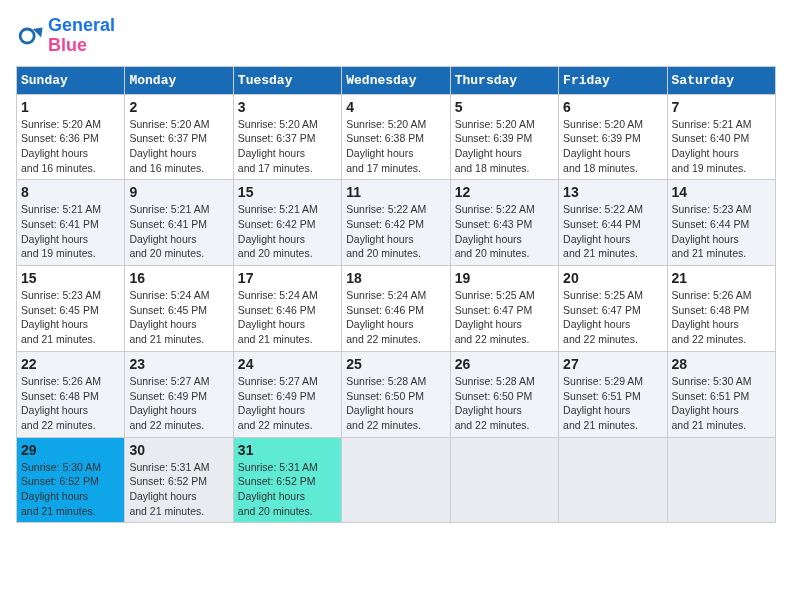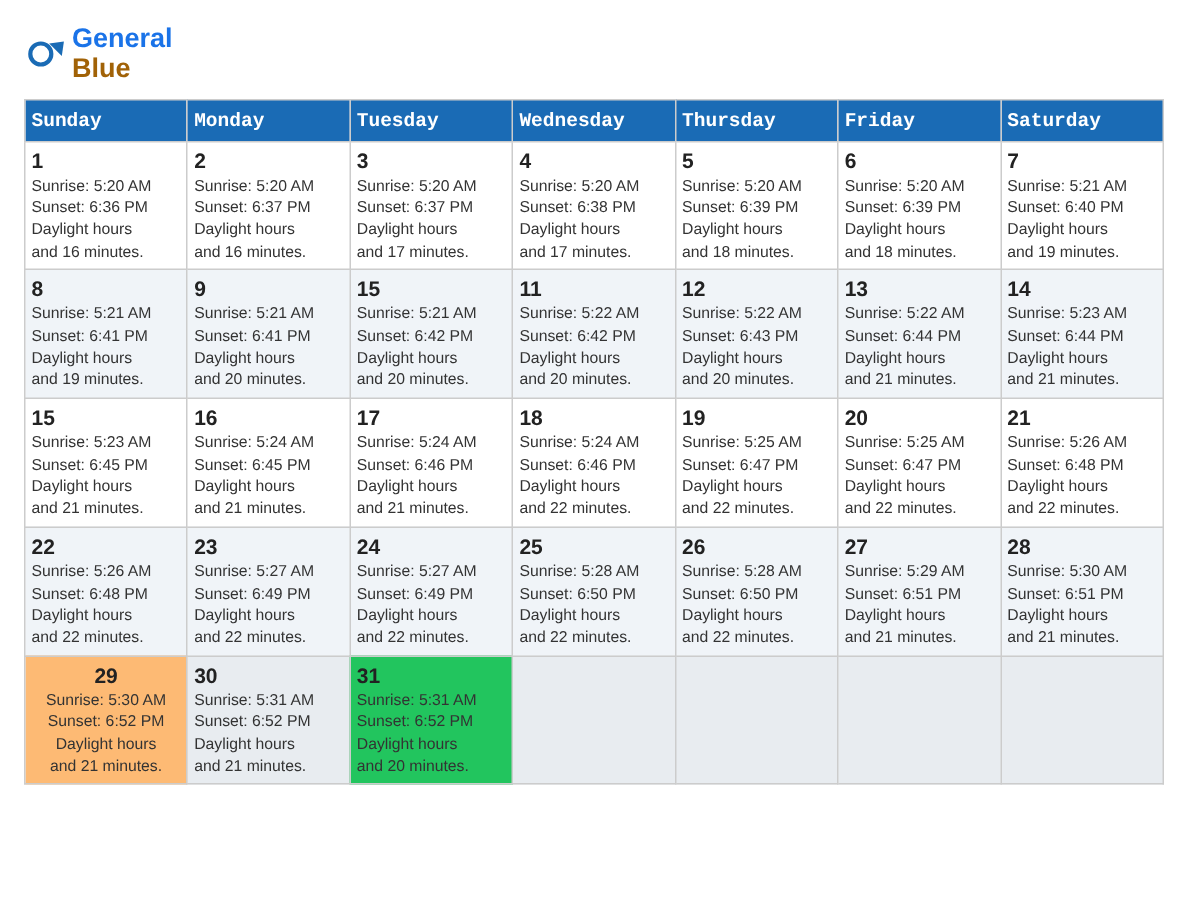--- a/index.html
+++ b/index.html
@@ -92,21 +92,21 @@
 </head>
 <body>
 
 <div class="header-area">
   <div class="logo">
     <svg class="logo-icon" viewBox="0 0 40 40" xmlns="http://www.w3.org/2000/svg">
       <circle cx="16" cy="20" r="10" fill="none" stroke="#1a6bb5" stroke-width="4"></circle>
       <polygon points="24,10 38,8 36,22" fill="#1a6bb5"></polygon>
     </svg>
     <div class="logo-text">
-      <span>General</span><br><span style="color:#a16207">Blue</span>
+      <span>General</span><br><span style="color:#ec4899">Blue</span>
     </div>
   </div>
   <div class="title-area">
     <div class="month-title"></div>
     <div class="location-title"></div>
   </div>
 </div>
 
 <table>
   <thead>
@@ -235,29 +235,29 @@
         <td>
           <span class="day-number">27</span>
           <div class="day-info"><span>Sunrise: 5:29 AM</span><br><span>Sunset: 6:51 PM</span><br><span>Daylight hours</span><br><span>and 21 minutes.</span></div>
         </td>
         <td>
           <span class="day-number">28</span>
           <div class="day-info"><span>Sunrise: 5:30 AM</span><br><span>Sunset: 6:51 PM</span><br><span>Daylight hours</span><br><span>and 21 minutes.</span></div>
         </td>
       </tr>
       <tr>
-        <td style="background: #fdba74; text-align: center;">
+        <td style="background: #0ea5e9;">
           <span class="day-number">29</span>
           <div class="day-info"><span>Sunrise: 5:30 AM</span><br><span>Sunset: 6:52 PM</span><br><span>Daylight hours</span><br><span>and 21 minutes.</span></div>
         </td>
         <td style="background: rgb(232, 236, 240); margin-top: 48px;">
           <span class="day-number">30</span>
           <div class="day-info"><span>Sunrise: 5:31 AM</span><br><span>Sunset: 6:52 PM</span><br><span>Daylight hours</span><br><span>and 21 minutes.</span></div>
         </td>
-        <td style="background: #22c55e; margin-top: 40px;">
+        <td style="background: #5eead4; margin-top: 40px;">
           <span class="day-number">31</span>
           <div class="day-info"><span>Sunrise: 5:31 AM</span><br><span>Sunset: 6:52 PM</span><br><span>Daylight hours</span><br><span>and 20 minutes.</span></div>
         </td>
         <td style="background: rgb(232, 236, 240);"></td>
         <td style="background: rgb(232, 236, 240);"></td>
         <td style="background: rgb(232, 236, 240);"></td>
         <td style="background: rgb(232, 236, 240);"></td>
       </tr>
     </tbody>
 </table>

